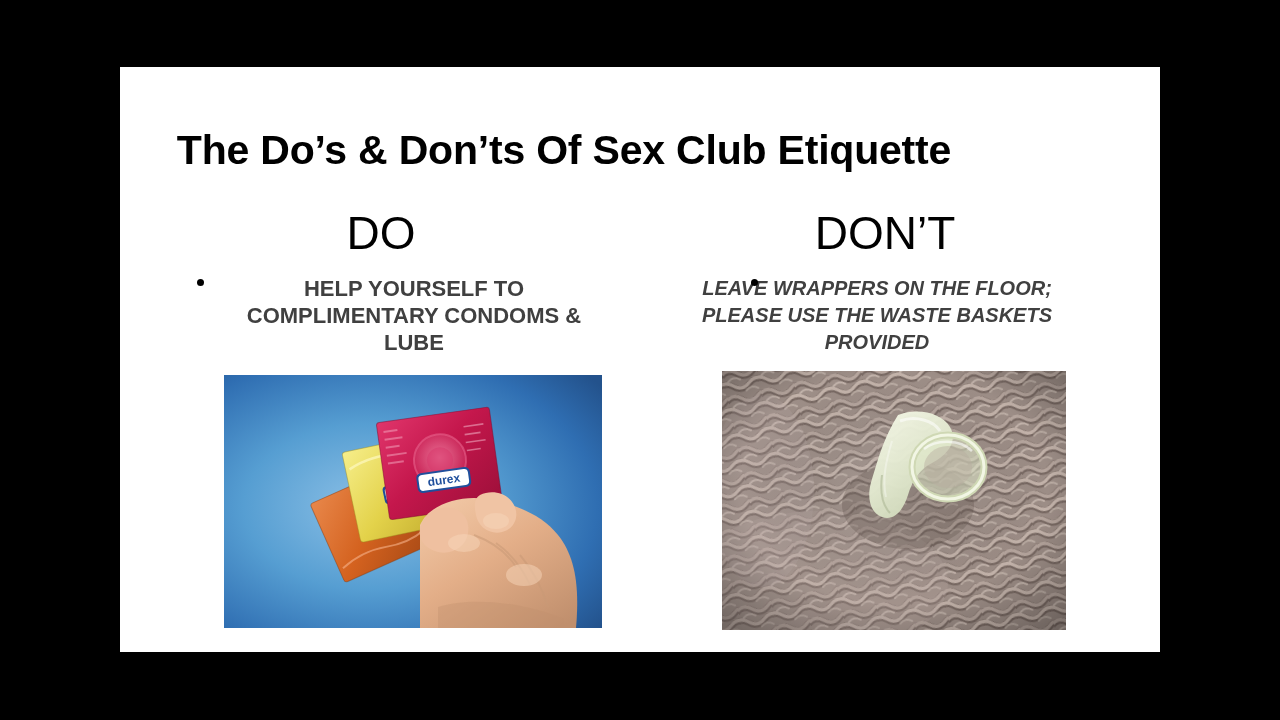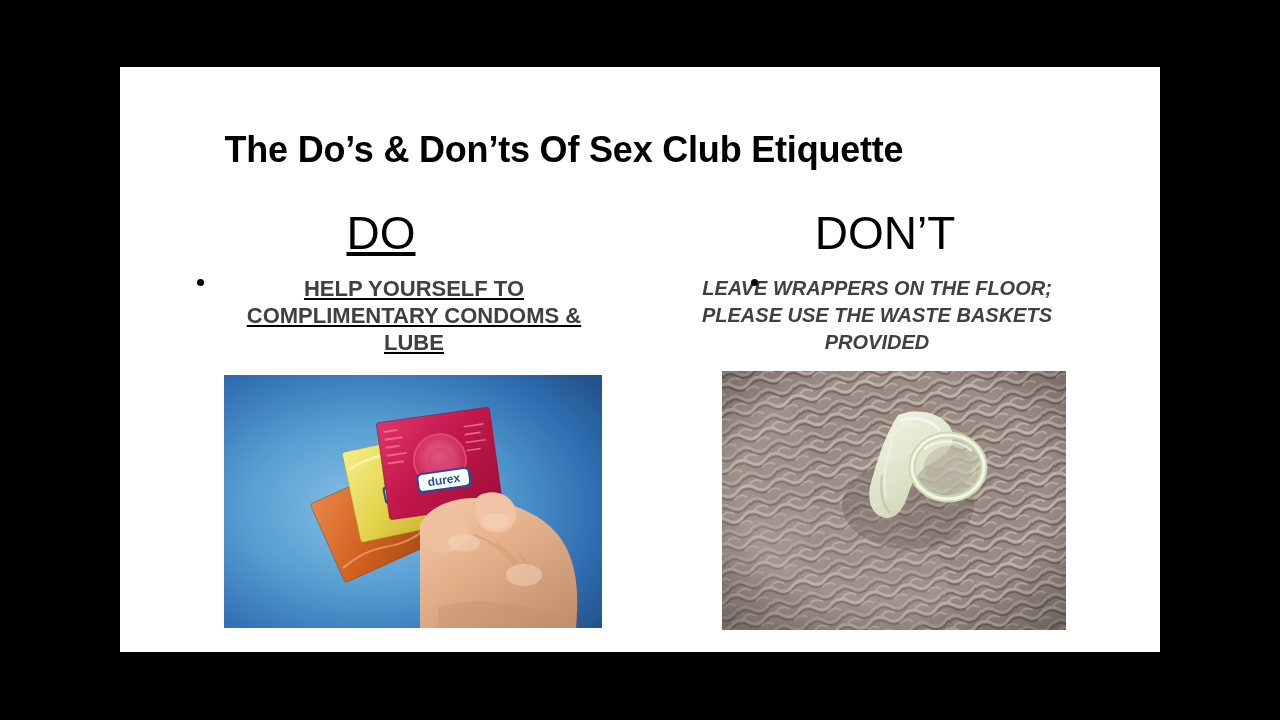--- a/index.html
+++ b/index.html
@@ -35,34 +35,34 @@
 
   
   #slide-title {
     position: absolute;
     left: 0;
     top: 60px;
     width: 888px;
     text-align: center;
     font-family: "Liberation Sans", sans-serif;
     font-weight: bold;
-    font-size: 36px;
+    font-size: 41px;
     line-height: 46px;
     letter-spacing: -0.2px;
     color: #000000;
     white-space: nowrap;
   }
 
   
   .column {
     position: absolute;
     top: 140px;
     width: 500px;
   }
-  #column-do   { left: 20px; text-decoration: underline;  }
+  #column-do   { left: 20px;  }
   #column-dont { left: 510px; }
 
   .column-heading {
     text-align: center;
     font-family: "Liberation Sans", sans-serif;
     font-weight: normal;
     font-size: 46px;
     line-height: 52px;
     color: #000000;
     margin: 0;

